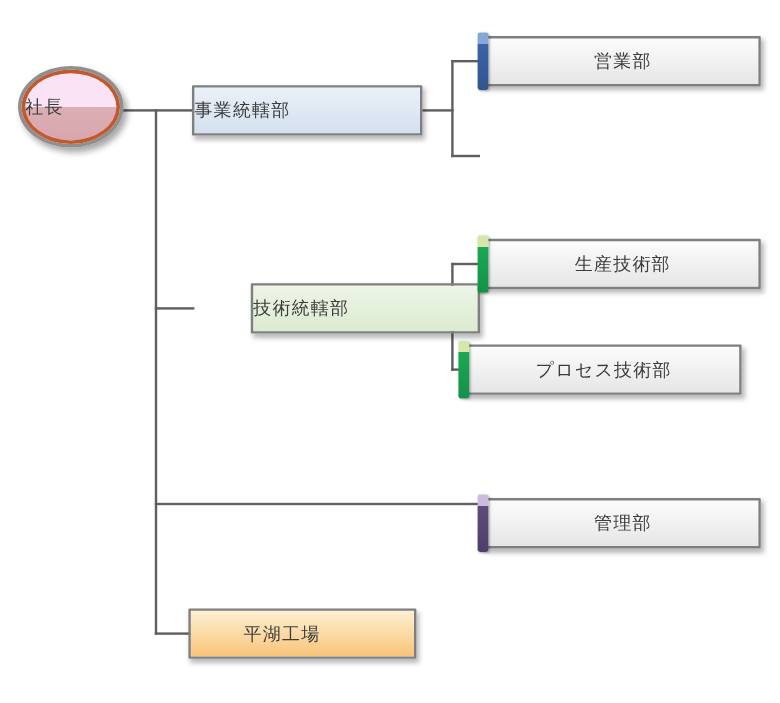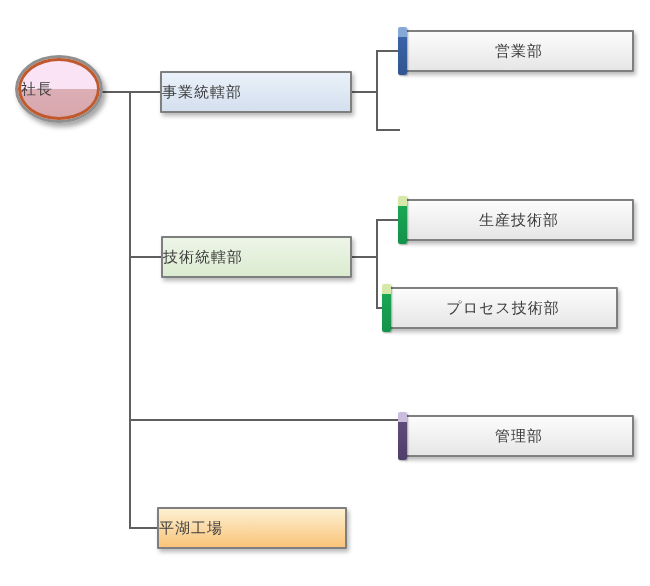--- a/index.html
+++ b/index.html
@@ -9,21 +9,21 @@
   }
   .line { position:absolute; background:#5f5f5f; }
   .node {
     position:absolute; box-sizing:border-box;
     display:flex; align-items:center; justify-content:flex-start;
     border:2px solid #7f7f7f; border-radius:1px;
     font-size:15px; color:#3c3c3c; letter-spacing:1px;
     box-shadow:2px 3px 4px rgba(0,0,0,0.28);
   }
   .fill-blue   { background:linear-gradient(180deg,#eaf1f9 0%,#d4e0ef 100%); }
-  .fill-green  { background:linear-gradient(180deg,#eef5e8 0%,#dbebd0 100%); }
+  .fill-green  { background:linear-gradient(180deg,#eef5e8 0%,#dbebd0 100%);margin-left:48px; }
   .fill-orange { background:linear-gradient(180deg,#fdf0d2 0%,#f9c479 100%); }
 
   .child-box { position:absolute; width:236px; height:42px; }
   .child-body {
     position:absolute; left:6px; top:0; right:0; bottom:0; box-sizing:border-box;
     border:2px solid #7f7f7f; border-radius:1px;
     background:linear-gradient(180deg,#fcfcfc 0%,#e6e6e6 100%);
     box-shadow:2px 3px 4px rgba(0,0,0,0.28);
     display:flex; align-items:center; justify-content:center;
     font-size:15px; color:#3c3c3c; letter-spacing:1px;
@@ -77,21 +77,21 @@
   </div>
 
   <div class="node fill-blue" style="left:160px; top:71px; width:192px; height:42px;">
     <span>事業統轄部</span>
   </div>
 
   <div class="node fill-green" style="left:161px; top:236px; width:191px; height:42px;">
     <span>技術統轄部</span>
   </div>
 
-  <div class="node fill-orange" style="left:157px; top:507px; width:190px; height:42px;">
+  <div class="node fill-orange" style="left:157px; top:507px; width:190px; height:42px;padding-left:44px;">
     <span>平湖工場</span>
   </div>
 
   <div class="child-box" style="left:398px; top:30px;">
     <div class="accent-bar accent-blue"></div>
     <div class="child-body">
       <span>営業部</span>
     </div>
   </div>
 

